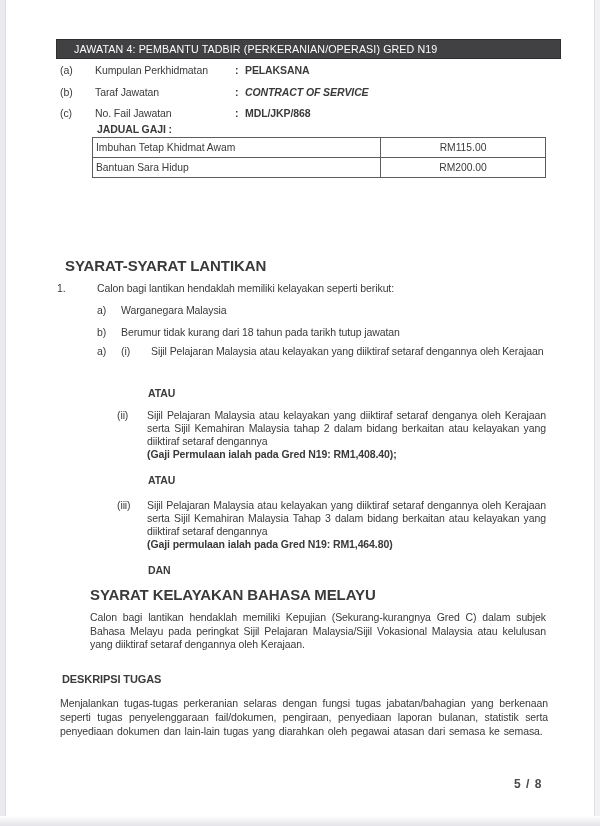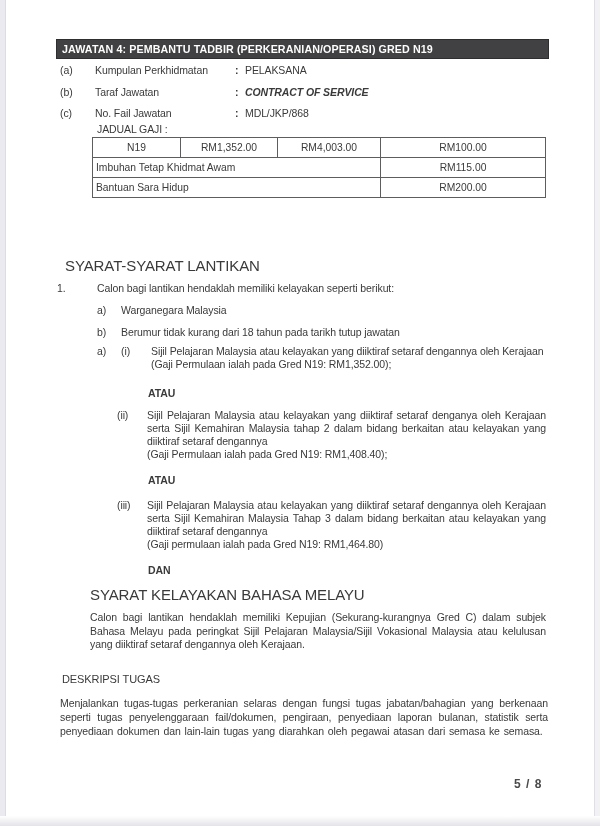--- a/index.html
+++ b/index.html
@@ -9,30 +9,30 @@
     font-family:"Liberation Sans","DejaVu Sans",sans-serif;
     color:#3a3a3a;
     -webkit-font-smoothing:antialiased;
   }
   .page{position:absolute;inset:0;}
   
   .edge-left{position:absolute;left:0;top:0;width:5px;height:826px;background:#ebebef;border-right:1px solid #dcdce2;}
   .edge-right{position:absolute;left:594px;top:0;width:6px;height:826px;background:#f2f2f5;border-left:1px solid #dfdfe4;}
   .edge-bottom{position:absolute;left:0;top:816px;width:600px;height:10px;background:linear-gradient(#ffffff,#e3e3e8);}
   .abs{position:absolute;}
-  .b{font-weight:normal;}
+  .b{font-weight:bold;}
   .bi{font-weight:bold;font-style:italic;}
   .fs{font-size:10.5px;line-height:13px;letter-spacing:-0.1px;}
   .just{text-align:justify;}
   
   .hdr-bar{
     left:57px;top:40px;width:486px;height:18px;
     background:#414143;color:#fdfdfd;
-    font-size:10.7px;font-weight:bold;line-height:18px;
-    padding-left:5px;letter-spacing:0.1px;
+    font-size:10.7px;font-weight:normal;line-height:18px;
+    padding-left:17px;letter-spacing:0.1px;
     box-shadow:0 0 0 1px #2e2e30;
   }
   
   .meta-row{left:0;top:0;width:600px;height:14px;}
   .meta-key{position:absolute;left:60px;top:0;}
   .meta-label{position:absolute;left:95px;top:0;}
   .meta-sep{position:absolute;left:235px;top:0;font-weight:bold;}
   .meta-val{position:absolute;left:245px;top:0;}
   
   table.gaji{
@@ -96,26 +96,20 @@
   <div class="abs fs b" style="left:97px;top:123px;">JADUAL GAJI :</div>
 
   <table class="gaji">
     <colgroup>
         <col style="width:88px">
         <col style="width:97px">
         <col style="width:103px">
         <col style="width:165px">
       </colgroup>
     <tbody>
-    <tr class="grade">
-      <td class="c">N19</td>
-      <td class="c">RM1,352.00</td>
-      <td class="c">RM4,003.00</td>
-      <td class="c">RM100.00</td>
-    </tr>
     <tr class="xtra">
       <td class="lbl" colspan="3">Imbuhan Tetap Khidmat Awam</td>
       <td class="c">RM115.00</td>
     </tr>
     <tr class="xtra">
       <td class="lbl" colspan="3">Bantuan Sara Hidup</td>
       <td class="c">RM200.00</td>
     </tr>
   </tbody>
     </table>
@@ -134,21 +128,20 @@
   <div class="abs fs" style="top:326px;left:0;width:600px;">
     <span class="m2">b)</span>
     <span class="t2">Berumur tidak kurang dari 18 tahun pada tarikh tutup jawatan</span>
   </div>
 
   <div class="abs fs" style="top:345px;left:0;width:600px;">
     <span class="q-outer">a)</span>
     <span class="q-marker">(i)</span>
     <div class="q-text just">
       <span>Sijil Pelajaran Malaysia atau kelayakan yang diiktiraf setaraf dengannya oleh Kerajaan</span>
-      <div class="b">(Gaji Permulaan ialah pada Gred N19: RM1,352.00);</div>
     </div>
   </div>
   <div class="abs fs connector" style="top:387px;">ATAU</div>
 
   <div class="abs fs" style="top:409px;left:0;width:600px;">
     <span class="q-marker2">(ii)</span>
     <div class="q-text2 just">
       <span>Sijil Pelajaran Malaysia atau kelayakan yang diiktiraf setaraf denganya oleh Kerajaan serta Sijil Kemahiran Malaysia tahap 2 dalam bidang berkaitan atau kelayakan yang diiktiraf setaraf dengannya</span>
       <div class="b">(Gaji Permulaan ialah pada Gred N19: RM1,408.40);</div>
     </div>

